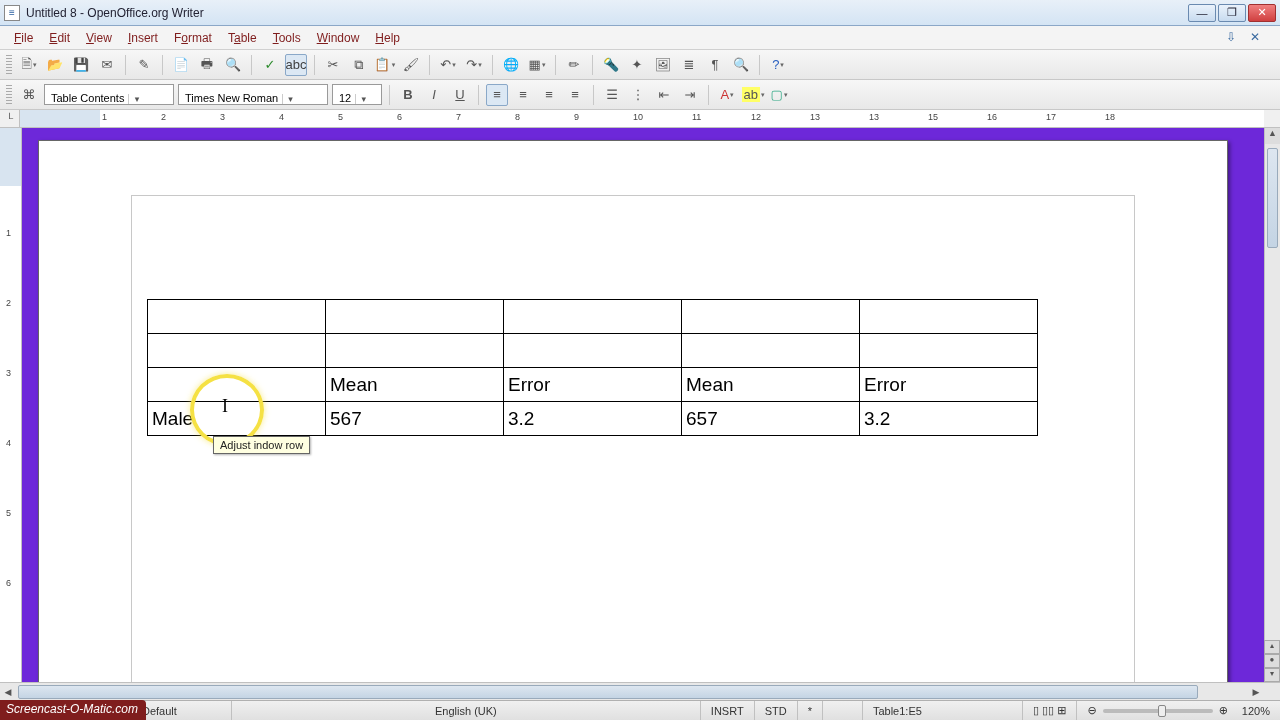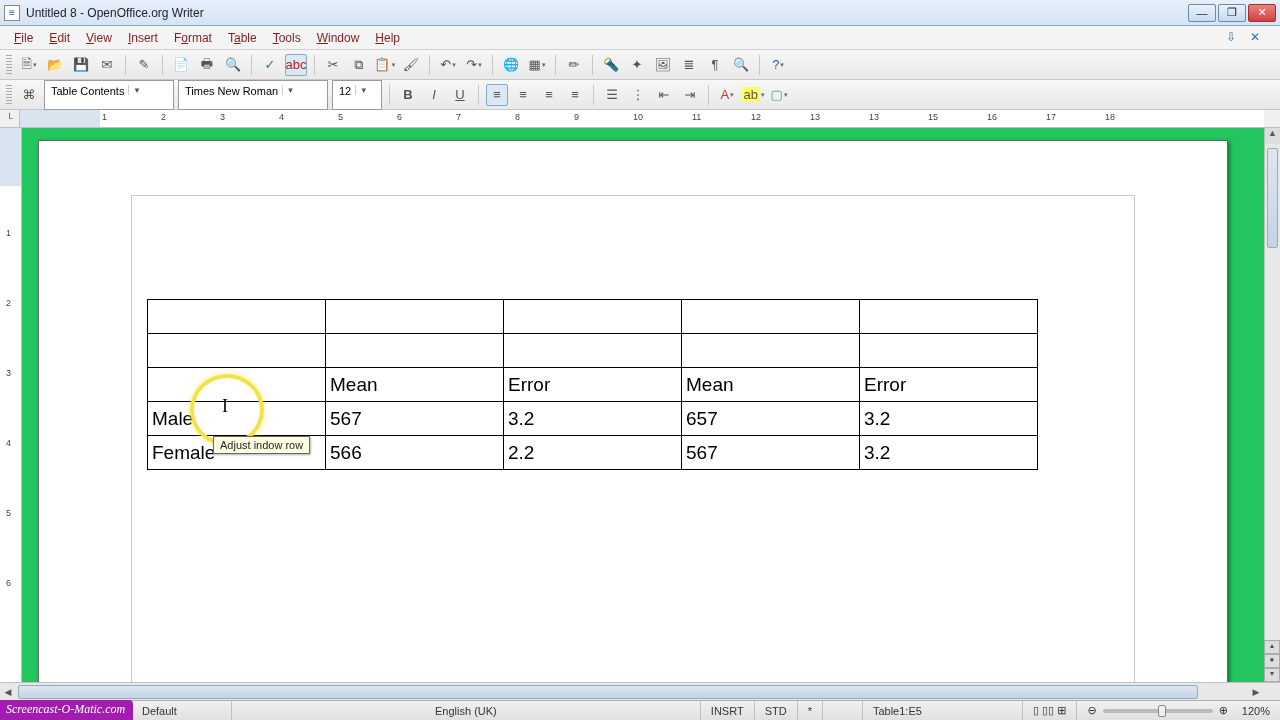--- a/index.html
+++ b/index.html
@@ -22,41 +22,41 @@
 
 
 .toolbar { height: 30px; background: linear-gradient(#f7f7f7, #e8e8e8); border-bottom: 1px solid #c8c8c8; display: flex; align-items: center; padding: 0 6px; gap: 4px; }
 .tbtn { width: 22px; height: 22px; border: 1px solid transparent; border-radius: 2px; display: flex; align-items: center; justify-content: center; font-size: 13px; color: #555; }
 .tbtn.active { border-color: #8aa8c8; background: #dce8f4; }
 .tbtn.drop::after { content: "▾"; font-size: 7px; margin-left: 1px; color: #666; }
 .sep { width: 1px; height: 20px; background: #c8c8c8; margin: 0 3px; }
 .grip { width: 6px; height: 20px; background: repeating-linear-gradient(#aaa 0 1px, transparent 1px 3px); margin-right: 2px; }
 
 .fmtbar { height: 30px; background: linear-gradient(#f7f7f7, #e8e8e8); border-bottom: 1px solid #c8c8c8; display: flex; align-items: center; padding: 0 6px; gap: 4px; }
-.combo { height: 30px; background: #fff; border: 1px solid #9a9a9a; display: flex; align-items: flex-start; font-size: 11px; padding: 4px 2px 0 6px; }
+.combo { height: 21px; background: #fff; border: 1px solid #9a9a9a; display: flex; align-items: flex-end; font-size: 11px; padding: 4px 2px 0 6px; }
 .combo .arrow { width: 16px; text-align: center; color: #555; border-left: 1px solid #ccc; font-size: 9px; margin-left: 4px; }
 .combo.style { width: 130px; }
 .combo.font { width: 150px; }
 .combo.size { width: 50px; }
 
 
 .ruler-row { height: 18px; background: #f0f0f0; border-bottom: 1px solid #c0c0c0; display: flex; align-items: center; position: relative; }
 .ruler-row .tab-icon { width: 20px; text-align: center; font-size: 10px; color: #444; border-right: 1px solid #c0c0c0; height: 100%; display: flex; align-items: center; justify-content: center; }
 .ruler-h { flex: 1; position: relative; height: 100%; background: #fff; overflow: hidden; }
 .ruler-h .shade-left { position: absolute; left: 0; top: 0; bottom: 0; width: 80px; background: #d8e4f0; }
 .ruler-h .ticks { position: absolute; left: 0; right: 0; top: 0; bottom: 0; }
 .ruler-h .tick { position: absolute; top: 2px; font-size: 9px; color: #444; }
 .ruler-vscroll { width: 16px; background: #e8e8e8; border-left: 1px solid #c0c0c0; }
 
 
 .workarea { position: absolute; top: 128px; left: 0; right: 0; bottom: 38px; background: #8a8a8a; display: flex; }
 .ruler-v { width: 22px; background: #fff; border-right: 1px solid #c0c0c0; position: relative; }
 .ruler-v .shade-top { position: absolute; top: 0; left: 0; right: 0; height: 58px; background: #d8e4f0; }
 .ruler-v .vtick { position: absolute; left: 6px; font-size: 9px; color: #444; }
-.canvas { flex: 1; overflow: hidden; position: relative; background: #22c55e; }
+.canvas { flex: 1; overflow: hidden; position: relative; background: #6d28d9; }
 .page { position: absolute; left: 16px; top: 12px; width: 1190px; height: 640px; background: #fff; border: 1px solid #666; box-shadow: 2px 2px 4px rgba(0,0,0,0.4); }
 .page-inner { position: absolute; left: 92px; top: 54px; right: 92px; bottom: 20px; border: 1px solid #c8c8c8; }
 
 
 .doctable { position: absolute; left: 108px; top: 158px; border-collapse: collapse; font-family: "Times New Roman", serif; font-size: 19px; color: #000; }
 .doctable td { border: 1px solid #000; height: 34px; padding: 2px 4px; vertical-align: middle; }
 .doctable td.c0 { width: 178px; }
 .doctable td.c1 { width: 178px; }
 .doctable td.c2 { width: 178px; }
 .doctable td.c3 { width: 178px; }
@@ -82,21 +82,21 @@
 .hscroll-row .hthumb { position: absolute; left: 2px; top: 0; bottom: 0; width: 1180px; background: linear-gradient(#dde6f0, #c4d4e4); border: 1px solid #9ab; border-radius: 2px; }
 
 
 .statusbar { position: absolute; left: 0; right: 0; bottom: 0; height: 20px; background: linear-gradient(#f0f0f0, #e0e0e0); border-top: 1px solid #b0b0b0; display: flex; align-items: center; font-size: 11px; color: #333; }
 .statusbar .cell { padding: 0 10px; border-right: 1px solid #c0c0c0; height: 100%; display: flex; align-items: center; }
 .statusbar .flex { flex: 1; }
 .statusbar .zoom-slider { width: 110px; height: 4px; background: #bbb; margin: 0 6px; position: relative; border-radius: 2px; }
 .statusbar .zoom-slider .knob { position: absolute; top: -4px; left: 55px; width: 8px; height: 12px; background: #eee; border: 1px solid #888; border-radius: 2px; }
 
 
-.watermark { position: absolute; left: 0; bottom: 0; height: 20px; padding: 2px 8px 2px 6px; background: #a21caf; color: #fff; font-size: 12px; font-style: italic; font-family: Liberation Serif, serif; border-top-right-radius: 4px; z-index: 50; }
+.watermark { position: absolute; left: 0; bottom: 0; height: 20px; padding: 2px 8px 2px 6px; background: #7f1d1d; color: #fff; font-size: 12px; font-style: italic; font-family: Liberation Sans, sans-serif; border-top-right-radius: 4px; z-index: 50; }
 
 
 .navbtns { position: absolute; right: 0; bottom: 38px; width: 16px; }
 .navbtns .nb { height: 14px; background: #ddd; border: 1px solid #aaa; font-size: 8px; text-align: center; color: #555; }
 </style>
 </head>
 <body>
 
 <div class="titlebar">
   <div class="doc-icon">≡</div>
@@ -133,21 +133,21 @@
   <div class="tbtn">✎</div>
   <div class="sep"></div>
   <div class="tbtn">📄</div>
   <div class="tbtn">🖶</div>
   <div class="tbtn">🔍</div>
   <div class="sep"></div>
   <div class="tbtn">
       <span style="color:#2a8a2a">✓</span>
     </div>
   <div class="tbtn active">
-      <span style="color:#b91c1c">abc</span>
+      <span style="color:#404040">abc</span>
     </div>
   <div class="sep"></div>
   <div class="tbtn">✂</div>
   <div class="tbtn">⧉</div>
   <div class="tbtn drop">📋</div>
   <div class="tbtn">🖌</div>
   <div class="sep"></div>
   <div class="tbtn drop">↶</div>
   <div class="tbtn drop">↷</div>
   <div class="sep"></div>
@@ -280,27 +280,20 @@
           <td class="c3">Mean</td>
           <td class="c4">Error</td>
         </tr>
         <tr>
           <td class="c0">Male</td>
           <td class="c1">567</td>
           <td class="c2">3.2</td>
           <td class="c3">657</td>
           <td class="c4">3.2</td>
         </tr>
-        <tr>
-          <td class="c0">Female</td>
-          <td class="c1">566</td>
-          <td class="c2">2.2</td>
-          <td class="c3">567</td>
-          <td class="c4">3.2</td>
-        </tr>
       </tbody>
         </table>
     </div>
 
   </div>
 
   <div class="vscroll">
     <div class="arr up">▲</div>
     <div class="thumb"></div>
     <div class="arr dn">▼</div>

